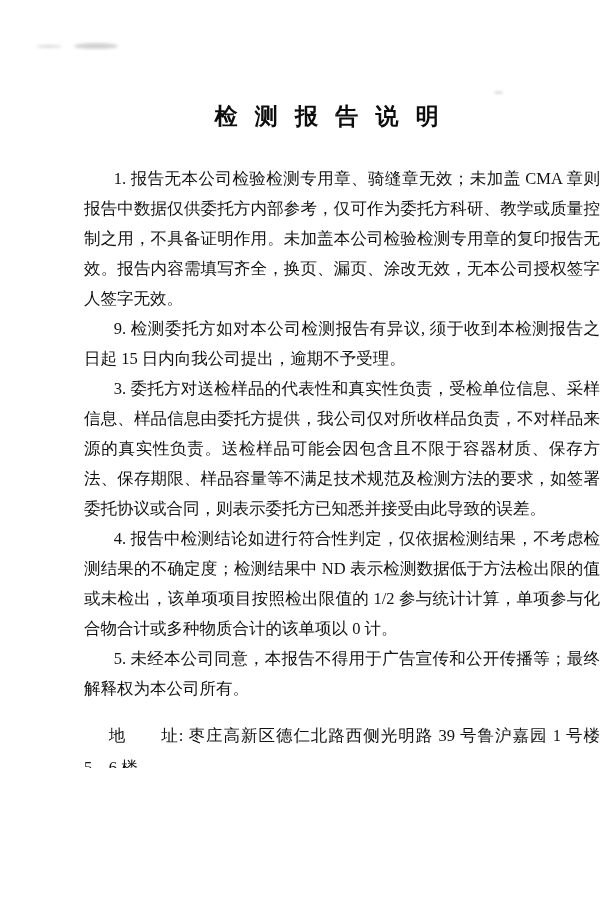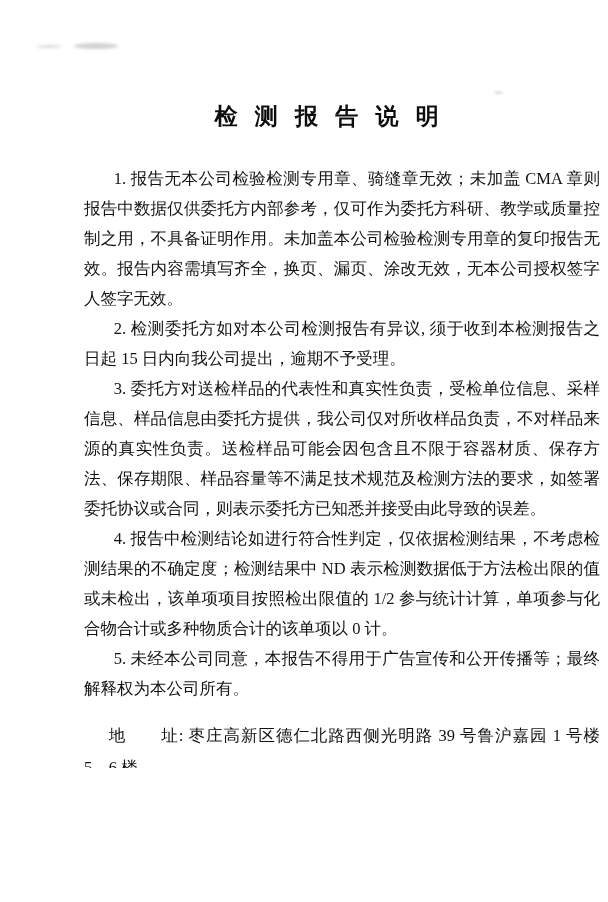--- a/index.html
+++ b/index.html
@@ -56,21 +56,21 @@
 <div class="page">
 
   <div class="smudge s1"></div>
   <div class="smudge s2"></div>
   <div class="speck"></div>
 
   <h1 class="title">检测报告说明</h1>
 
   <div class="body">
     <p class="para">1. 报告无本公司检验检测专用章、骑缝章无效；未加盖 CMA 章则报告中数据仅供委托方内部参考，仅可作为委托方科研、教学或质量控制之用，不具备证明作用。未加盖本公司检验检测专用章的复印报告无效。报告内容需填写齐全，换页、漏页、涂改无效，无本公司授权签字人签字无效。</p>
-    <p class="para">2. 检测委托方如对本公司检测报告有异议, 须于收到本检测报告之日起 15 日内向我公司提出，逾期不予受理。</p>
+    <p class="para">9. 检测委托方如对本公司检测报告有异议, 须于收到本检测报告之日起 15 日内向我公司提出，逾期不予受理。</p>
     <p class="para">3. 委托方对送检样品的代表性和真实性负责，受检单位信息、采样信息、样品信息由委托方提供，我公司仅对所收样品负责，不对样品来源的真实性负责。送检样品可能会因包含且不限于容器材质、保存方法、保存期限、样品容量等不满足技术规范及检测方法的要求，如签署委托协议或合同，则表示委托方已知悉并接受由此导致的误差。</p>
     <p class="para">4. 报告中检测结论如进行符合性判定，仅依据检测结果，不考虑检测结果的不确定度；检测结果中 ND 表示检测数据低于方法检出限的值或未检出，该单项项目按照检出限值的 1/2 参与统计计算，单项参与化合物合计或多种物质合计的该单项以 0 计。</p>
     <p class="para">5. 未经本公司同意，本报告不得用于广告宣传和公开传播等；最终解释权为本公司所有。</p>
 
     <div class="contact">
       <p class="contact-line"><span class="label">地　　址: </span><span class="value">枣庄高新区德仁北路西侧光明路 39 号鲁沪嘉园 1 号楼 5、6 楼</span></p>
       <p class="contact-line"><span class="label">号鲁沪嘉园: </span><span class="value">198200</span></p>
     </div>
   </div>
 

